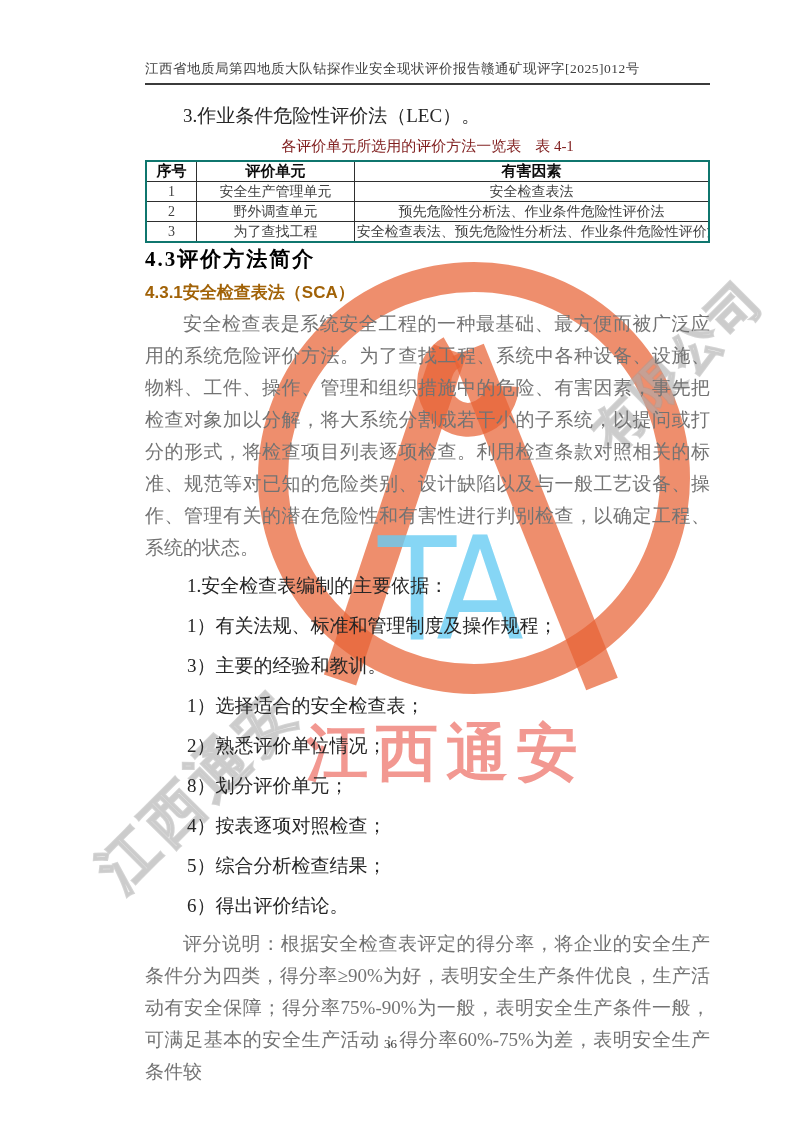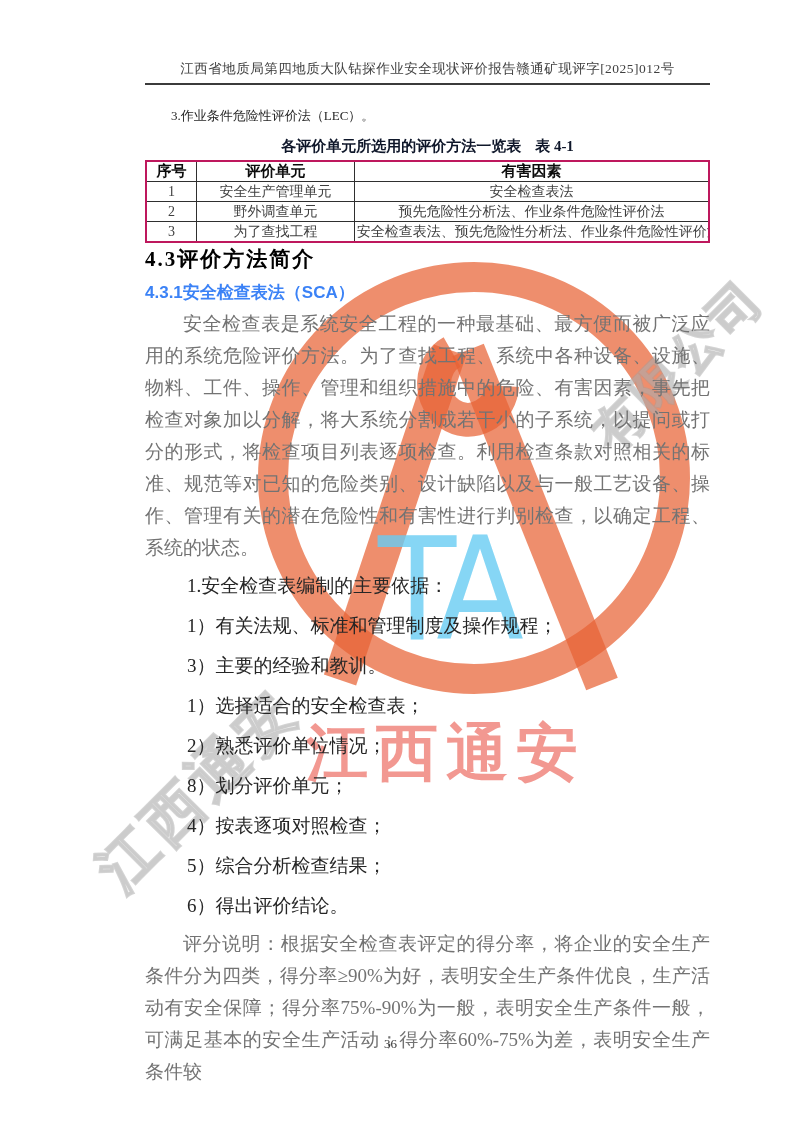--- a/index.html
+++ b/index.html
@@ -36,48 +36,48 @@
     font-family:"Liberation Sans","DejaVu Sans",sans-serif;
     font-weight:bold;line-height:1;
     color:rgba(205,205,205,0.30);
     -webkit-text-stroke:2px rgba(160,160,160,0.45);
     white-space:nowrap;
   }
   .wm-diag.lower{left:70px;top:760px;font-size:58px;letter-spacing:6px;transform:rotate(-45deg);}
   .wm-diag.upper{left:570px;top:340px;font-size:50px;letter-spacing:4px;transform:rotate(-45deg);}
   
   .content{position:relative;z-index:1;padding:60px 84px 0 145px;width:565px;}
-  .hdr{display:flex;justify-content:center;align-items:flex-end;
+  .hdr{display:flex;justify-content:flex-start;align-items:flex-end;
        font-size:13.5px;color:#3f3f3f;letter-spacing:0.5px;}
   .hdr-rule{height:2px;background:#3b3b3b;margin-top:5px;margin-bottom:0;border:none;}
-  .intro{margin:16px 0 6px 0;font-size:13px;line-height:30px;text-indent:2em;color:#262626;}
+  .intro{margin:16px 0 6px 0;font-size:19px;line-height:30px;text-indent:2em;color:#262626;}
   .tbl-title{
     text-align:center;font-family:"Liberation Sans","DejaVu Sans",sans-serif;
-    font-weight:bold;font-size:15px;color:#0f172a;margin:4px 0 4px 0;
+    font-weight:normal;font-size:15px;color:#7f1d1d;margin:4px 0 4px 0;
   }
   .tbl-title .tag{margin-left:14px;font-family:"Liberation Serif","DejaVu Serif",serif;}
   table.eval{
-    width:100%;border-collapse:collapse;border:2px solid #be185d;
+    width:100%;border-collapse:collapse;border:2px solid #0f766e;
     font-size:14px;color:#3f3f3f;table-layout:fixed;
   }
   table.eval th{
     font-family:"Liberation Sans","DejaVu Sans",sans-serif;
     font-weight:bold;color:#0c0c0c;font-size:15px;
   }
   table.eval th,table.eval td{
     border:1px solid #2f2f2f;text-align:center;vertical-align:middle;
     height:19px;padding:0 2px;overflow:hidden;white-space:nowrap;
   }
   .col-no{width:9%;}.col-unit{width:28%;}.col-method{width:63%;}
   h2.sec{
     margin:2px 0 2px 0;font-size:21px;color:#000;
     font-family:"Liberation Serif","DejaVu Serif",serif;font-weight:bold;letter-spacing:2px;
   }
   h3.subsec{
-    margin:8px 0 4px 0;font-size:17px;color:#3b82f6;
+    margin:8px 0 4px 0;font-size:17px;color:#a16207;
     font-family:"Liberation Sans","DejaVu Sans",sans-serif;font-weight:bold;
   }
   p.body{margin:4px 0;font-size:19px;line-height:32px;text-align:justify;
          text-indent:2em;color:#737373;}
   p.item{margin:4px;font-size:19px;line-height:36px;text-indent:2em;color:#262626;}
   .pagenum{
     position:absolute;left:0;right:12px;top:1036px;text-align:center;
     font-size:13px;color:#333;z-index:1;
   }
 </style>

